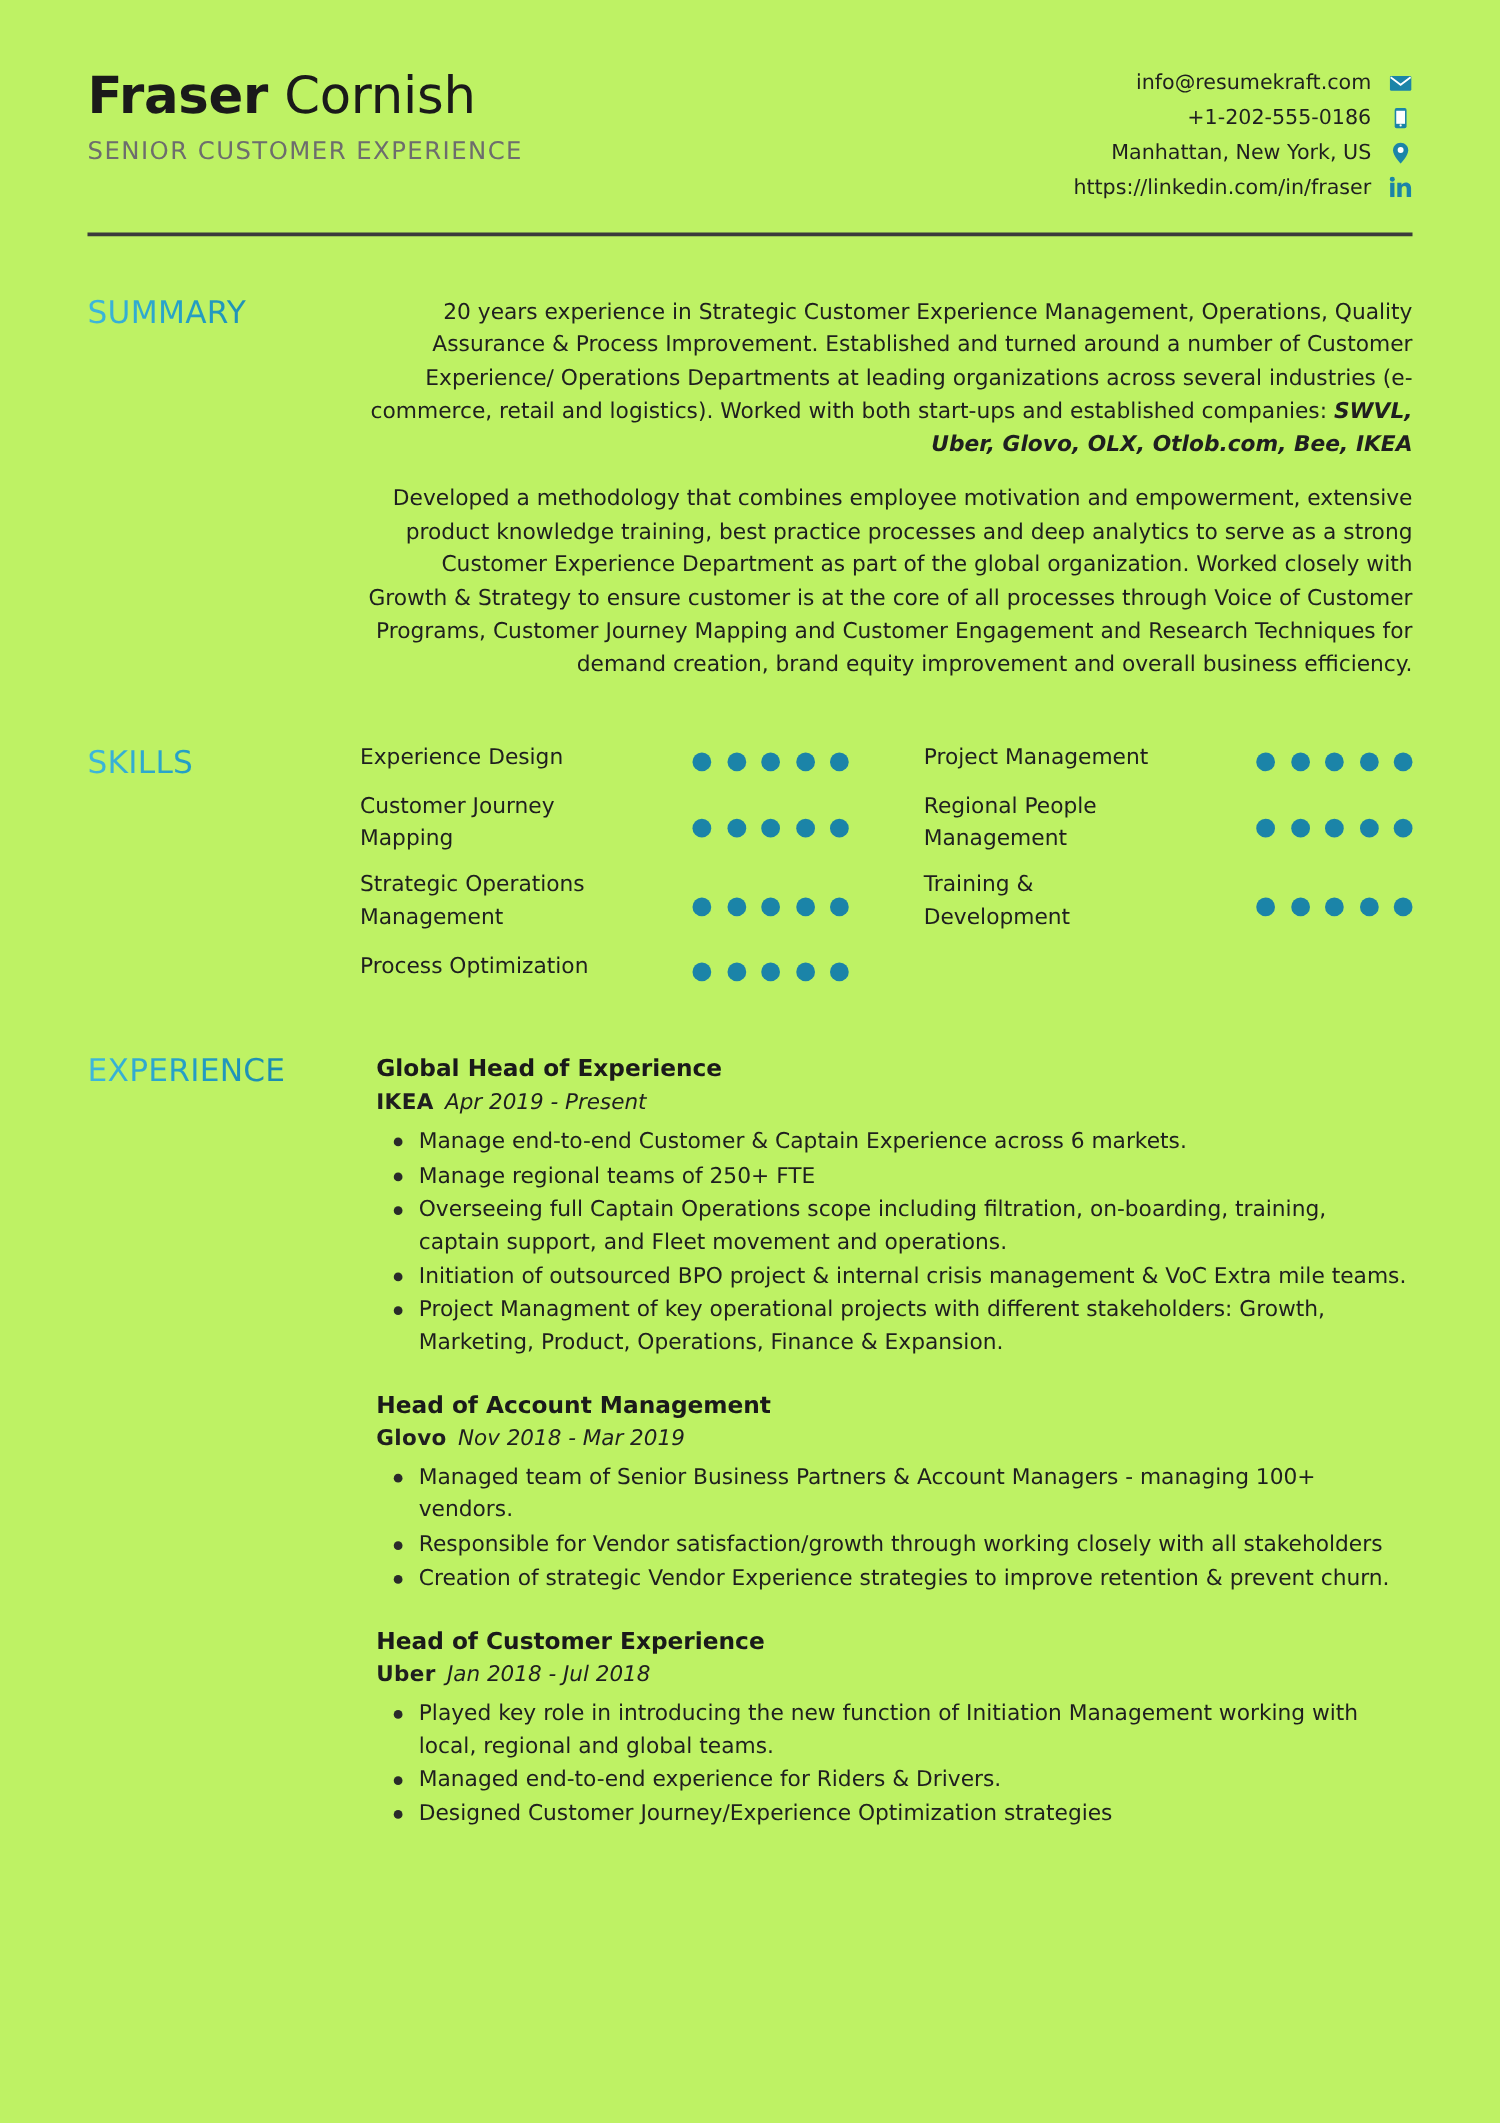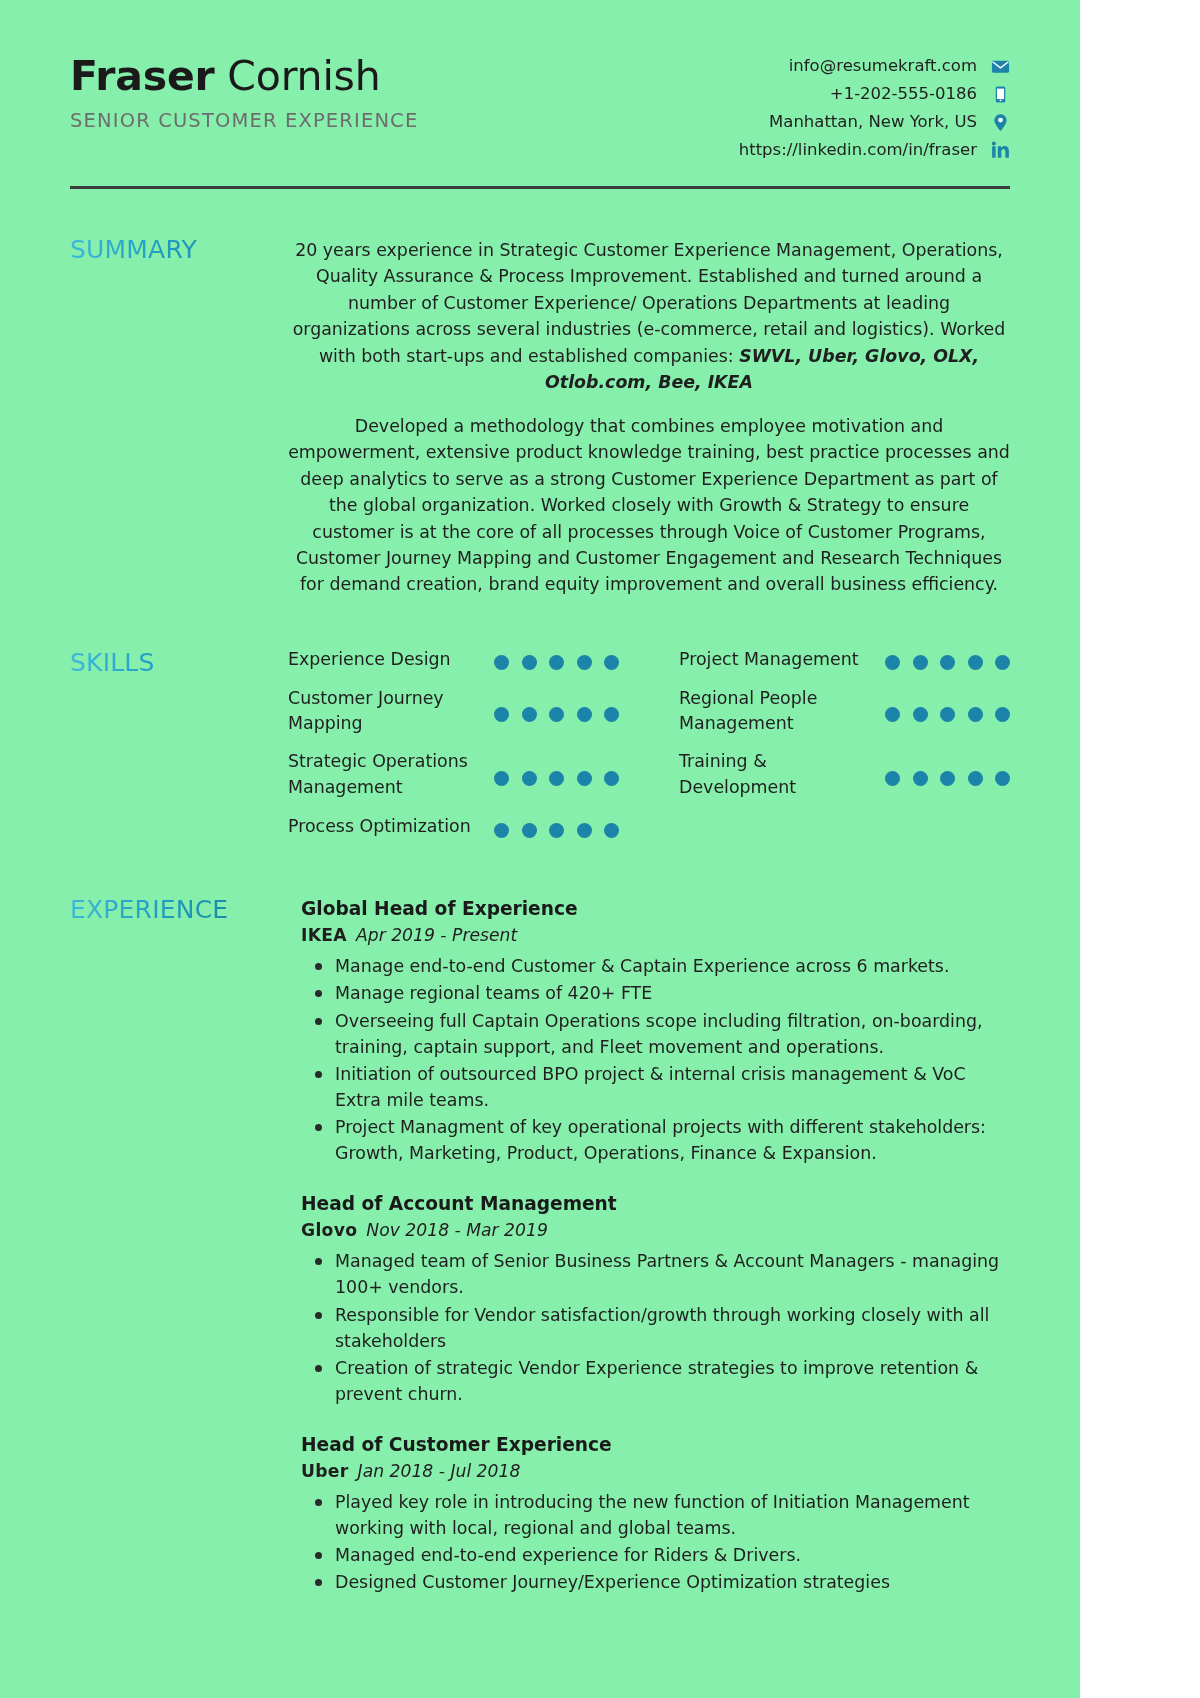--- a/index.html
+++ b/index.html
@@ -11,24 +11,24 @@
   }
 
   body {
     font-family: "DejaVu Sans", "Liberation Sans", sans-serif;
     color: #222222;
     -webkit-font-smoothing: antialiased;
   }
 
   .page {
     position: relative;
-    width: 1080px;
+    width: 1200px;
     height: 1698px;
     padding: 46px 70px 0 70px;
-    background: #86efac;
+    background: #bef264;
   }
 
   
   .header {
     display: flex;
     align-items: flex-start;
     justify-content: space-between;
     padding-bottom: 14px;
   }
 
@@ -108,21 +108,21 @@
   .section-body { flex: 1 1 auto; min-width: 0; }
 
   #summary-section { margin-top: 48px; }
   #skills-section  { margin-top: 52px; }
   #experience-section { margin-top: 44px; gap: 13px; }
 
   .summary-para {
     font-size: 17.4px;
     line-height: 1.52;
     color: #1f1f1f;
-    text-align: center;
+    text-align: right;
   }
   .summary-para + .summary-para { margin-top: 17px; }
   .summary-para .emph { font-weight: 700; font-style: italic; }
 
   
   .skills-grid {
     display: grid;
     grid-template-columns: 1fr 1fr;
     column-gap: 60px;
     margin-top: -5px;
@@ -358,21 +358,21 @@
     <div class="section-head">EXPERIENCE</div>
     <div class="section-body">
 
       <div class="job">
         <div class="job-role">Global Head of Experience</div>
         <div class="job-meta">
           <span class="job-company">IKEA</span><span class="job-dates">Apr 2019 - Present</span>
         </div>
         <ul class="bullets">
           <li>Manage end-to-end Customer &amp; Captain Experience across 6 markets.</li>
-          <li>Manage regional teams of 420+ FTE</li>
+          <li>Manage regional teams of 250+ FTE</li>
           <li>Overseeing full Captain Operations scope including filtration, on-boarding, training, captain support, and Fleet movement and operations.</li>
           <li>Initiation of outsourced BPO project &amp; internal crisis management &amp; VoC Extra mile teams.</li>
           <li>Project Managment of key operational projects with different stakeholders: Growth, Marketing, Product, Operations, Finance &amp; Expansion.</li>
         </ul>
       </div>
 
       <div class="job">
         <div class="job-role">Head of Account Management</div>
         <div class="job-meta">
           <span class="job-company">Glovo</span><span class="job-dates">Nov 2018 - Mar 2019</span>

